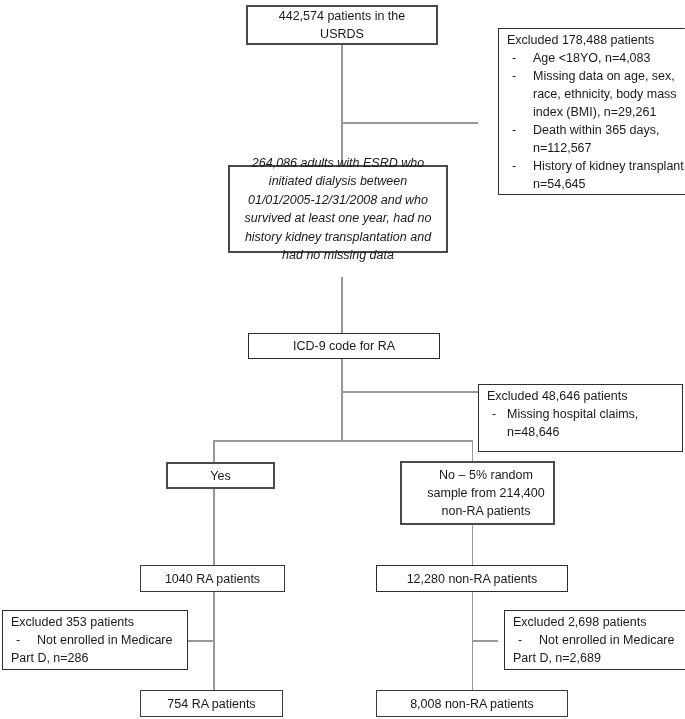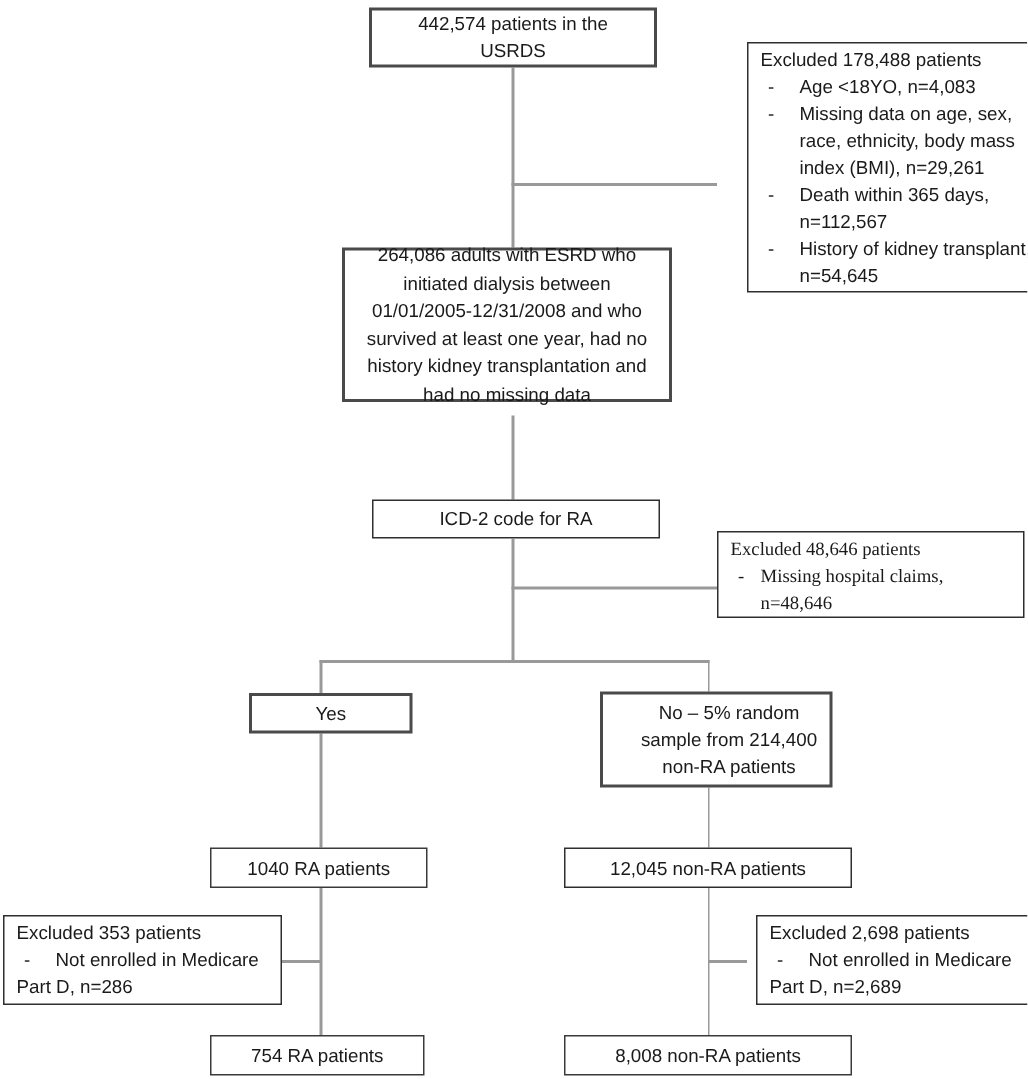--- a/index.html
+++ b/index.html
@@ -75,50 +75,50 @@
     <div class="ex-item">
       <span class="ex-dash">-</span>
       <span class="ex-text">Death within 365 days, n=112,567</span>
     </div>
     <div class="ex-item">
       <span class="ex-dash">-</span>
       <span class="ex-text">History of kidney transplant, n=54,645</span>
     </div>
   </div>
 
-  <div class="box center thick" style="left:228px; top:165px; width:220px; height:103px; line-height:18.5px;">
+  <div class="box center thick" style="left:228px; top:165px; width:220px; height:88px; line-height:18.5px;font-style:italic;">
     <span>264,086 adults with ESRD who initiated dialysis between 01/01/2005-12/31/2008 and who survived at least one year, had no history kidney transplantation and had no missing data</span>
   </div>
 
   <div class="box center" style="left:248px; top:333px; width:192px; height:26px;">
-    <span>ICD-2 code for RA</span>
+    <span>ICD-9 code for RA</span>
   </div>
 
-  <div class="box ex" style="left:478px; top:354px; width:205px; height:58px;font-family:Liberation Serif, serif;">
+  <div class="box ex" style="left:478px; top:384px; width:205px; height:68px;">
     <div class="ex-title">Excluded 48,646 patients</div>
     <div class="ex-item">
       <span class="ex-dash-narrow">-</span>
       <span class="ex-text">Missing hospital claims, n=48,646</span>
     </div>
   </div>
 
   <div class="box center thick" style="left:166px; top:462px; width:109px; height:27px;">
     <span>Yes</span>
   </div>
 
   <div class="box center thick" style="left:400px; top:461px; width:155px; height:64px;padding-left:25px;">
     <span>No – 5% random sample from 214,400 non-RA patients</span>
   </div>
 
   <div class="box center mid" style="left:140px; top:565px; width:145px; height:27px;">
     <span>1040 RA patients</span>
   </div>
 
   <div class="box center" style="left:376px; top:565px; width:192px; height:27px;">
-    <span>12,045 non-RA patients</span>
+    <span>12,280 non-RA patients</span>
   </div>
 
   <div class="box ex" style="left:2px; top:610px; width:186px; height:60px;">
     <div class="ex-title">Excluded 353 patients</div>
     <div class="ex-item">
       <span class="ex-dash">-</span>
       <span class="ex-text">Not enrolled in Medicare</span>
     </div>
     <div class="ex-title">Part D, n=286</div>
   </div>

